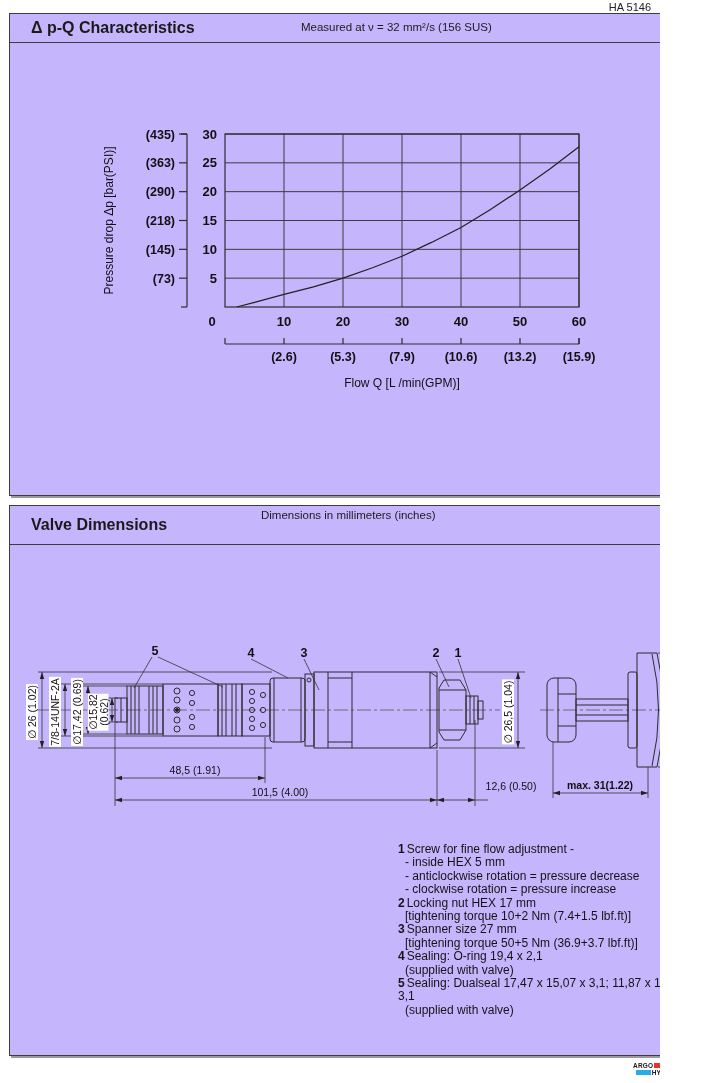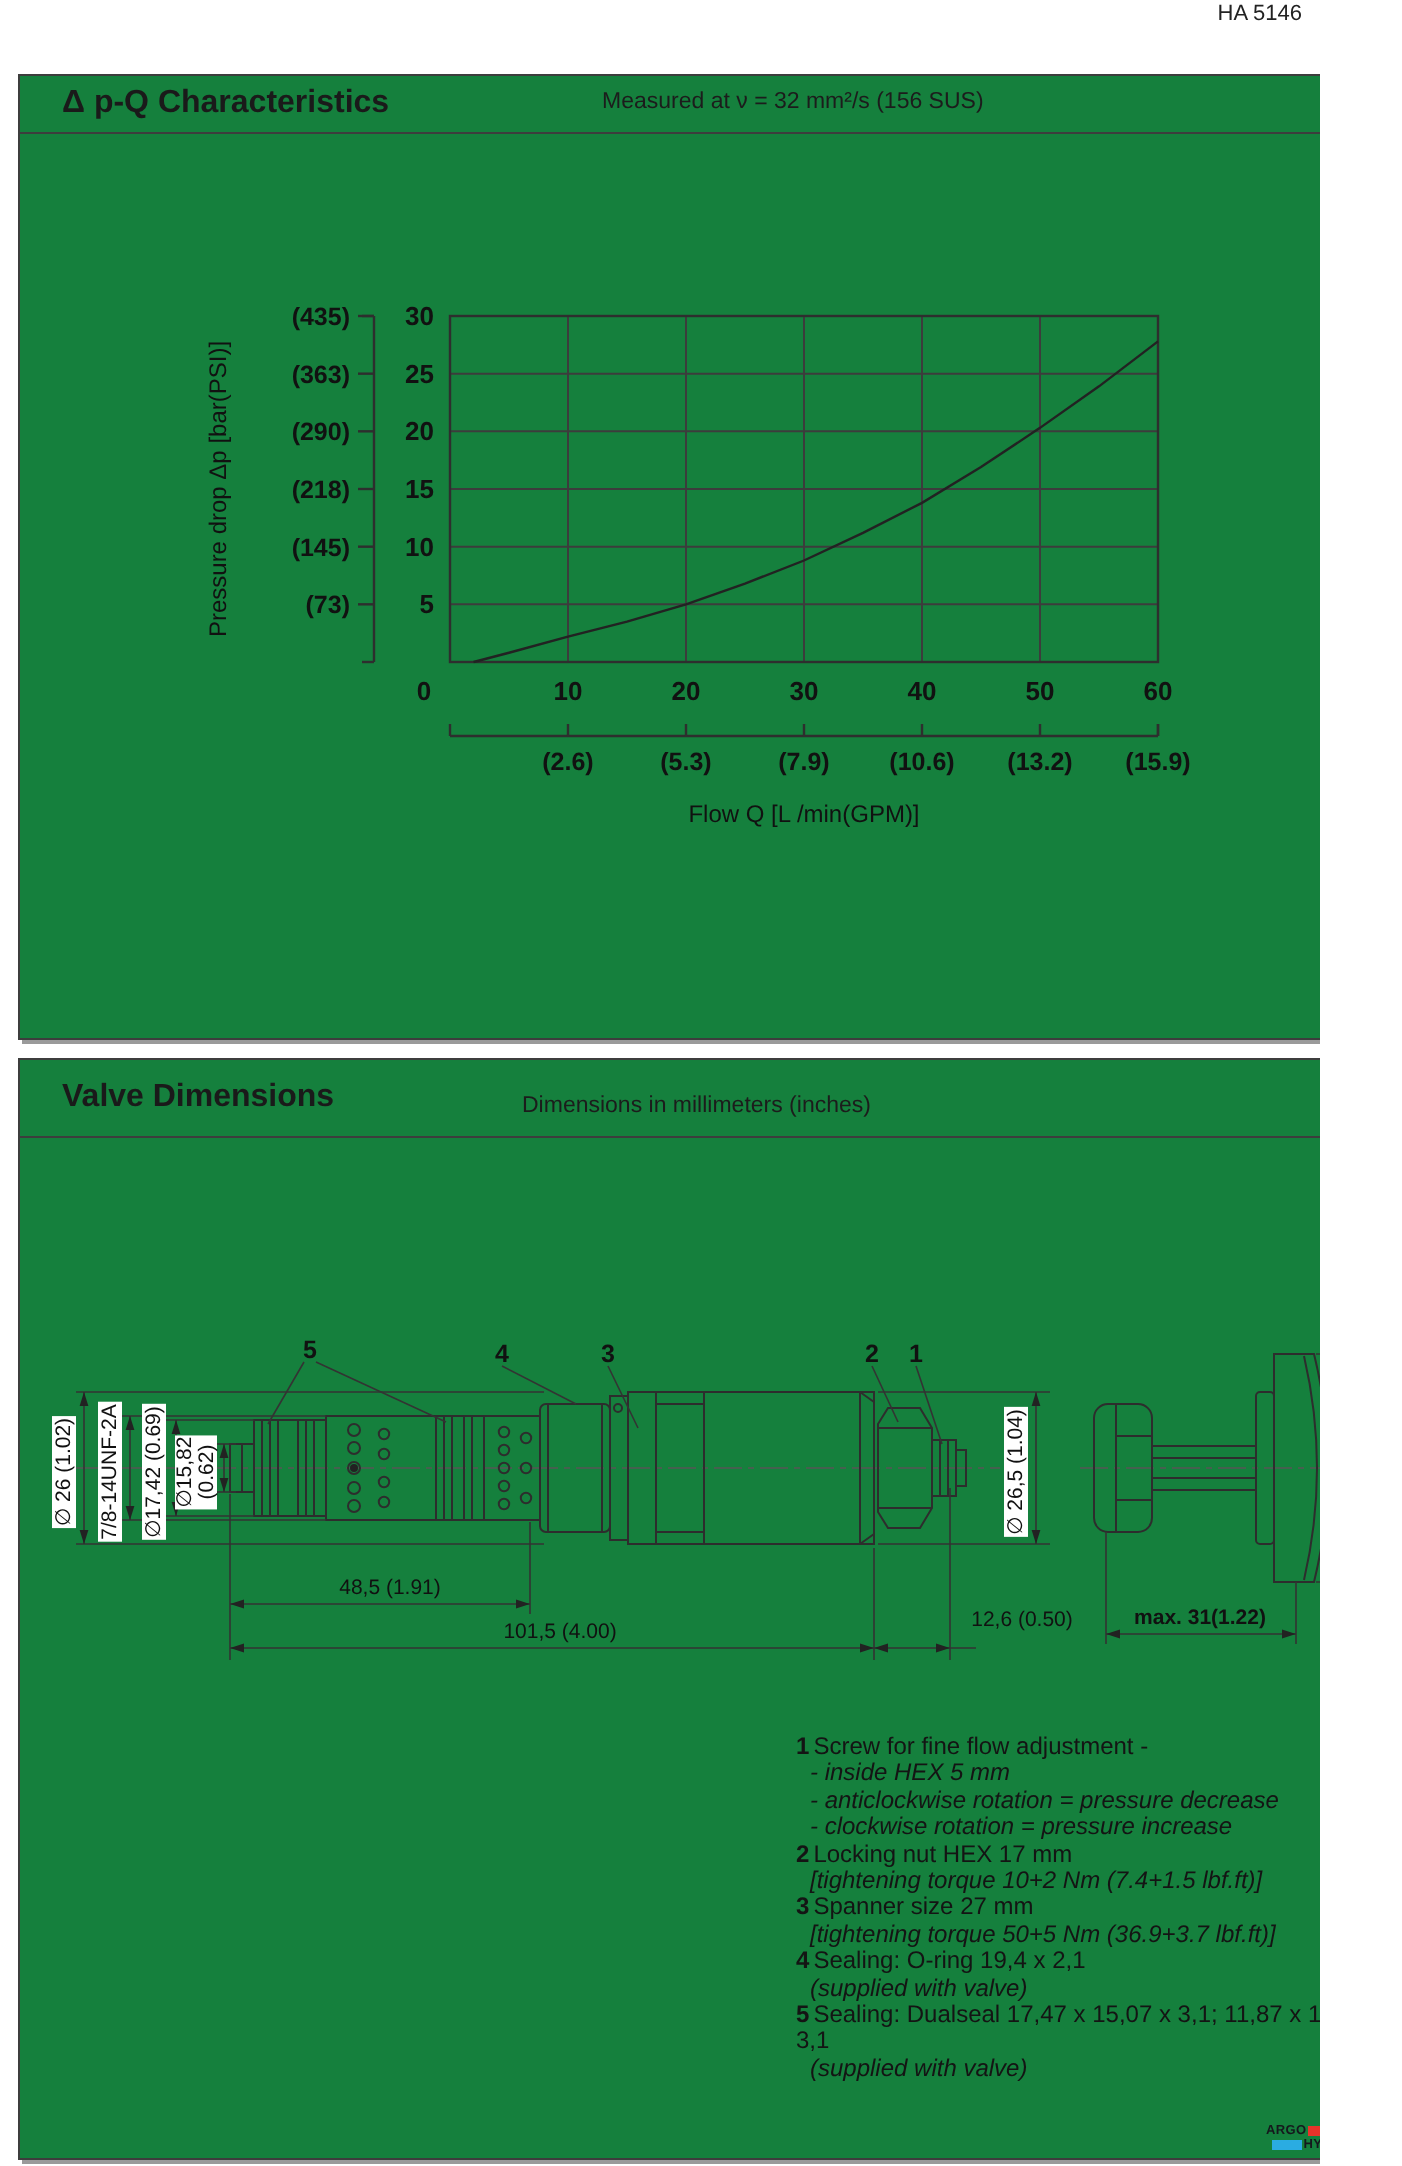--- a/index.html
+++ b/index.html
@@ -1,29 +1,29 @@
 <!DOCTYPE html>
 <html><head>
 <meta charset="utf-8">
 <style>
   html,body{margin:0;padding:0;background:#fff;}
   .page{position:relative;width:660px;height:1083px;background:#fff;overflow:hidden;
         font-family:"Liberation Sans","DejaVu Sans",sans-serif;color:#1a1a1a;}
   .doc-num{position:absolute;top:1px;right:9px;font-size:11px;color:#222;}
-  .panel{position:absolute;left:9px;width:678px;border:1.5px solid #3d3d3d;background:#15803d;
-         box-shadow:2px 2px 0 #9a9a9a;margin-top:24px;}
+  .panel{position:absolute;left:9px;width:678px;border:1.5px solid #3d3d3d;background:#c4b5fd;
+         box-shadow:2px 2px 0 #9a9a9a;}
   .panel-pq{top:13px;height:481px;}
   .panel-dim{top:505px;height:549px;}
   .panel-head{position:relative;display:flex;align-items:center;border-bottom:1.5px solid #3d3d3d;}
   .head-pq{height:28px;}
   .head-dim{height:38px;}
   .panel-title{font-size:16px;font-weight:bold;margin:0 0 0 21px;white-space:nowrap;}
   .panel-sub{position:absolute;font-size:11.5px;color:#1c1c1c;white-space:nowrap;}
   .sub-pq{left:291px;top:7px;}
-  .sub-dim{left:251px;top:17px;}
+  .sub-dim{left:251px;top:3px;}
   
   #pq-svg{position:absolute;left:89px;top:100px;}
   #pq-svg .gl{stroke:#3c3c3c;stroke-width:1;}
   #pq-svg .gl2{stroke:#2e2e2e;stroke-width:1.2;}
   #pq-svg .frame{fill:none;stroke:#2e2e2e;stroke-width:1.2;}
   #pq-svg .curve{fill:none;stroke:#222;stroke-width:1.2;}
   #pq-svg text{fill:#111;font-family:"Liberation Sans","DejaVu Sans",sans-serif;}
   #pq-svg .tick{font-size:13px;font-weight:bold;}
   #pq-svg .tick2{font-size:12.5px;font-weight:bold;}
   #pq-svg .ax{font-size:12px;}
@@ -38,21 +38,21 @@
   .vlab{position:absolute;font-size:10.5px;white-space:nowrap;color:#111;
         transform:translate(-50%,-50%);}
   .vlab.rot{transform:translate(-50%,-50%) rotate(-90deg);background:#fff;padding:0 1px;}
   .vlab.two{text-align:center;line-height:10.5px;}
   .callout{position:absolute;font-size:12.5px;font-weight:bold;color:#111;
            transform:translate(-50%,-50%);}
   
   .legend{position:absolute;left:388px;top:337px;width:296px;font-size:12px;
           line-height:13.4px;color:#141414;}
   .lg-num{font-weight:bold;margin-right:2px;}
-  .lg-sub{padding-left:7px;font-style:italic;}
+  .lg-sub{padding-left:7px;}
   
   .brand{position:absolute;left:633px;top:1062px;width:42px;font-size:6.5px;font-weight:bold;
          letter-spacing:0.2px;color:#15181d;line-height:7px;}
   .brand-row{display:flex;align-items:center;height:7px;}
   .brand-block{display:inline-block;width:15px;height:5.5px;}
   .brand-red{background:#e8332a;margin-left:1px;}
   .brand-blue{background:#2aace2;margin-right:1px;}
   .brand-row.r2{justify-content:flex-end;}
   .page-num{position:absolute;left:684px;top:1060px;font-size:13.5px;font-weight:bold;color:#111;}
 </style>

